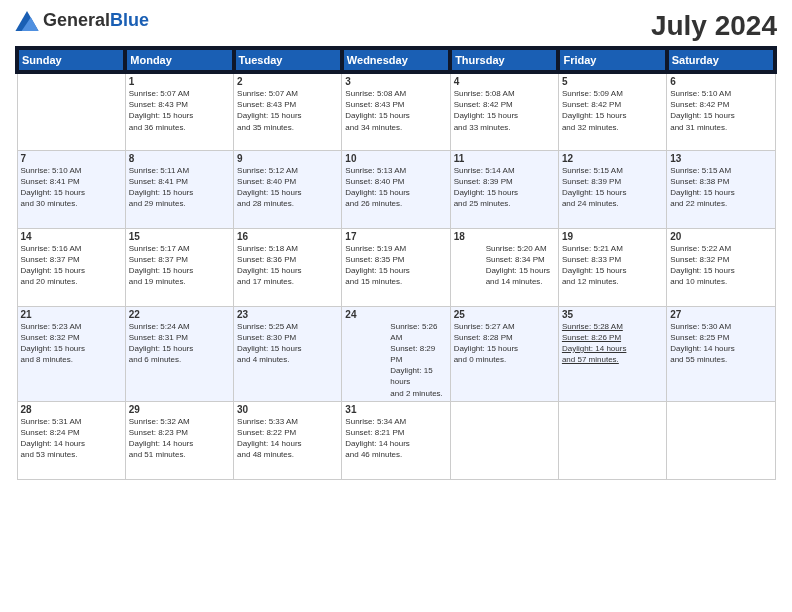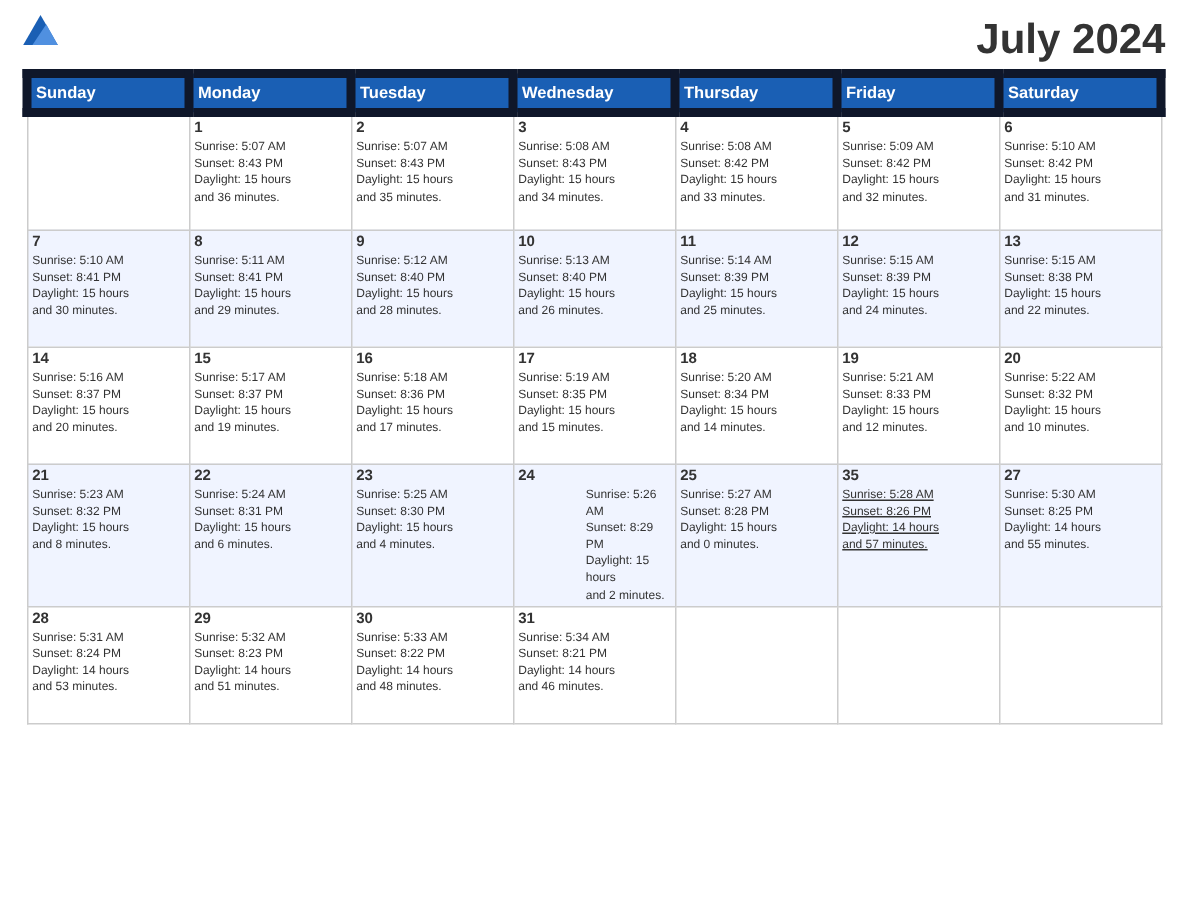--- a/index.html
+++ b/index.html
@@ -46,21 +46,21 @@
       border-collapse: collapse;
       table-layout: fixed;
     }
     thead tr th {
       background-color: #1a5fb4;
       color: #fff;
       font-size: 11px;
       font-weight: bold;
       padding: 4px 3px;
       text-align: left;
-      border: 6px solid #0f172a;
+      border: 4px solid #0f172a;
     }
     tbody tr td {
       border: 1px solid #ccc;
       vertical-align: top;
       padding: 2px 3px;
       font-size: 8.5px;
       color: #333;
       height: 78px;
     }
     .day-number {
@@ -87,20 +87,23 @@
 </head>
 <body>
 
 <div class="container">
   <div class="header-row">
     <div class="logo">
       <svg class="logo-icon" viewBox="0 0 30 26" xmlns="http://www.w3.org/2000/svg">
         <polygon points="0,26 15,0 30,26" fill="#1a5fb4"></polygon>
         <polygon points="8,26 20,8 30,26" fill="#5090e0"></polygon>
       </svg>
+      <div>
+        <span style="font-size:18px;font-weight:bold;color:#333;">General</span><span style="font-size:18px;font-weight:bold;color:#1a5fb4;">Blue</span>
+      </div>
     </div>
     <div class="title-block">
       <div class="month-year">July 2024</div>
     </div>
   </div>
 
   <table>
     <thead>
       <tr>
         <th><span>Sunday</span></th>
@@ -233,21 +236,21 @@
           </td>
           <td>
             <span class="day-number">17</span>
             <div class="day-info" style="white-space: pre-line;">Sunrise: 5:19 AM
 Sunset: 8:35 PM
 Daylight: 15 hours
 and 15 minutes.</div>
           </td>
           <td>
             <span class="day-number">18</span>
-            <div class="day-info" style="white-space: pre-line;">Sunrise: 5:20 AM
+            <div class="day-info" style="white-space: pre-line; margin-left: 32px;">Sunrise: 5:20 AM
 Sunset: 8:34 PM
 Daylight: 15 hours
 and 14 minutes.</div>
           </td>
           <td>
             <span class="day-number">19</span>
             <div class="day-info" style="white-space: pre-line;">Sunrise: 5:21 AM
 Sunset: 8:33 PM
 Daylight: 15 hours
 and 12 minutes.</div>

